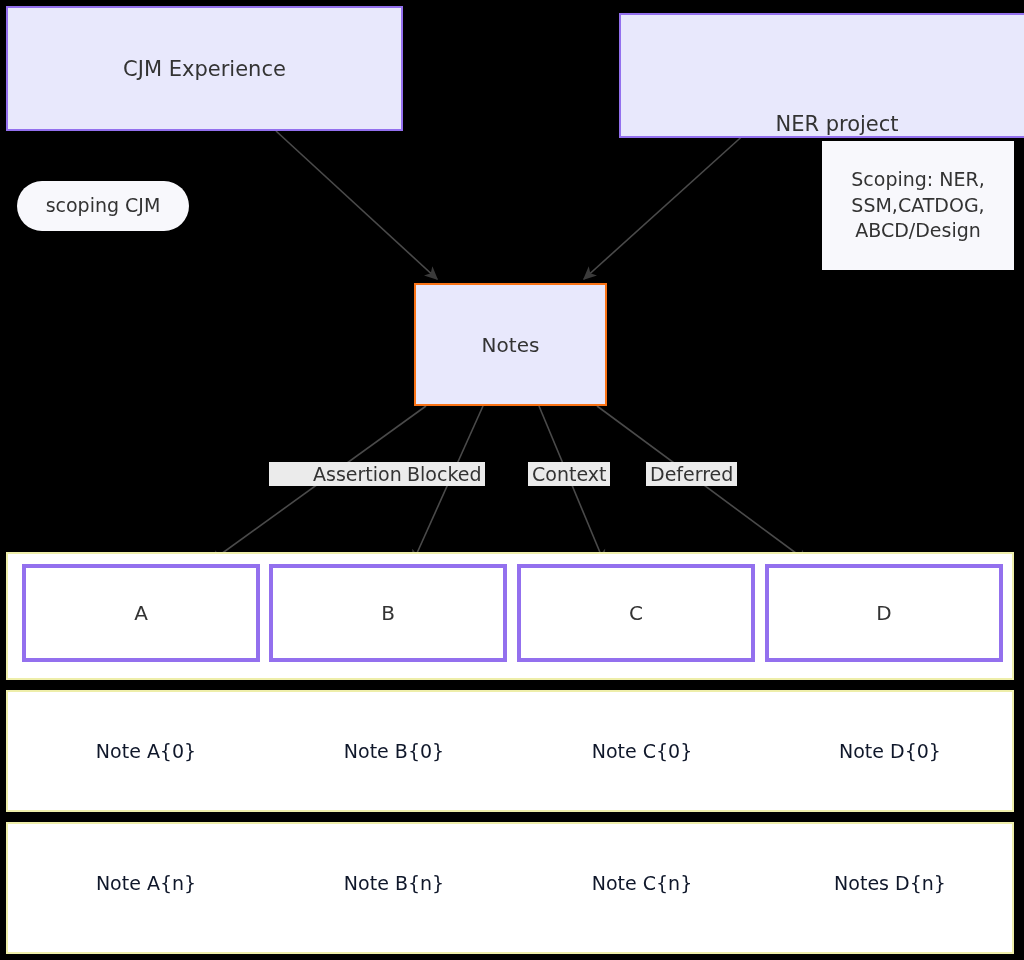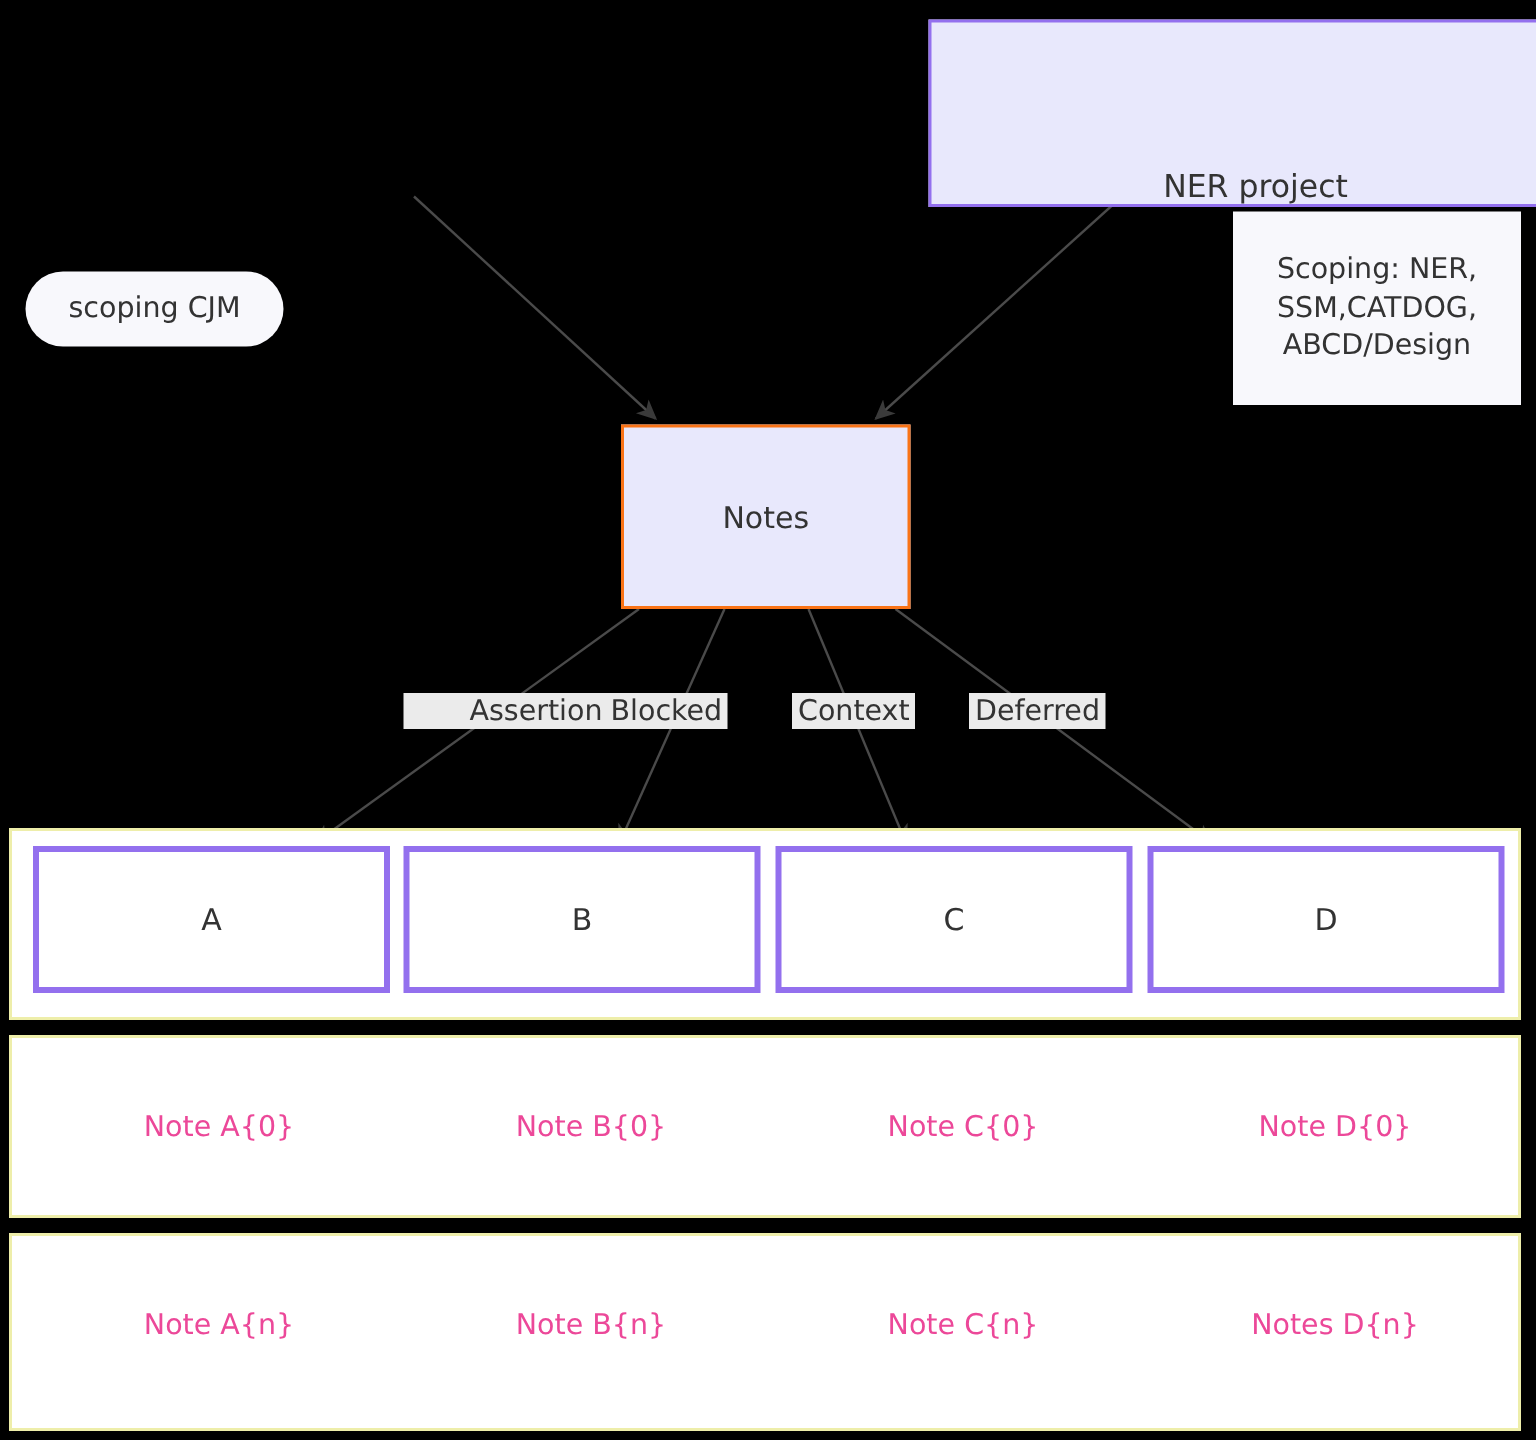--- a/index.html
+++ b/index.html
@@ -75,21 +75,21 @@
     color: #333333;
     font-size: 20px;
   }
   
   .cell-text {
     position: absolute;
     box-sizing: border-box;
     display: flex;
     align-items: center;
     justify-content: center;
-    color: #ec4899;
+    color: #0f172a;
     font-size: 19px;
     text-align: center;
   }
   svg.edges {
     position: absolute;
     left: 0;
     top: 0;
     width: 1024px;
     height: 960px;
     pointer-events: none;
@@ -113,20 +113,23 @@
 
     <line x1="426" y1="406" x2="210" y2="562" stroke="#4a4a4a" stroke-width="1.6" marker-end="url(#arrow)"></line>
 
     <line x1="483" y1="406" x2="413" y2="562" stroke="#4a4a4a" stroke-width="1.6" marker-end="url(#arrow)"></line>
 
     <line x1="539" y1="406" x2="604" y2="562" stroke="#4a4a4a" stroke-width="1.6" marker-end="url(#arrow)"></line>
 
     <line x1="597" y1="406" x2="808" y2="562" stroke="#4a4a4a" stroke-width="1.6" marker-end="url(#arrow)"></line>
   </svg>
 
+  <div class="node lav-box" style="left:6px; top:6px; width:397px; height:125px;">
+    <span>CJM Experience</span>
+  </div>
 
   <div class="node lav-box" style="left:619px; top:13px; width:436px; height:125px;align-items:flex-end;">
     <span>NER project</span>
   </div>
 
   <div class="node plain-note" style="left:17px; top:181px; width:172px; height:50px;border-radius:25px;">
     <span>scoping CJM</span>
   </div>
 
   <div class="node plain-note" style="left:822px; top:141px; width:192px; height:129px;">

